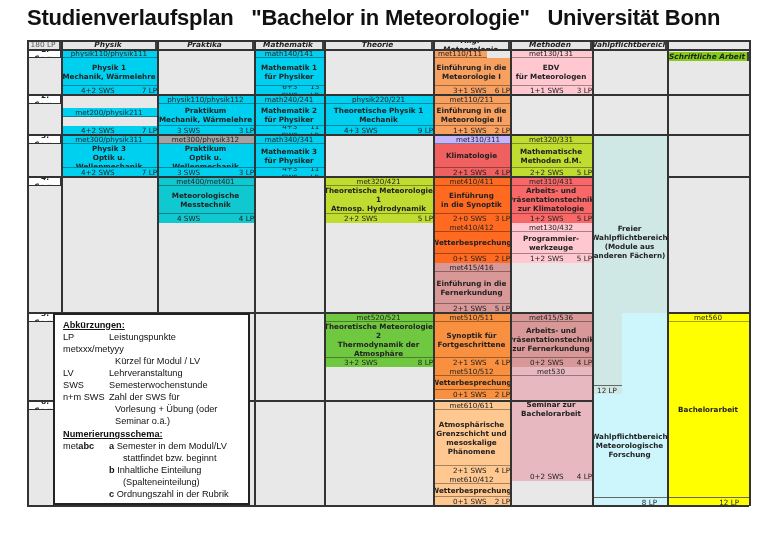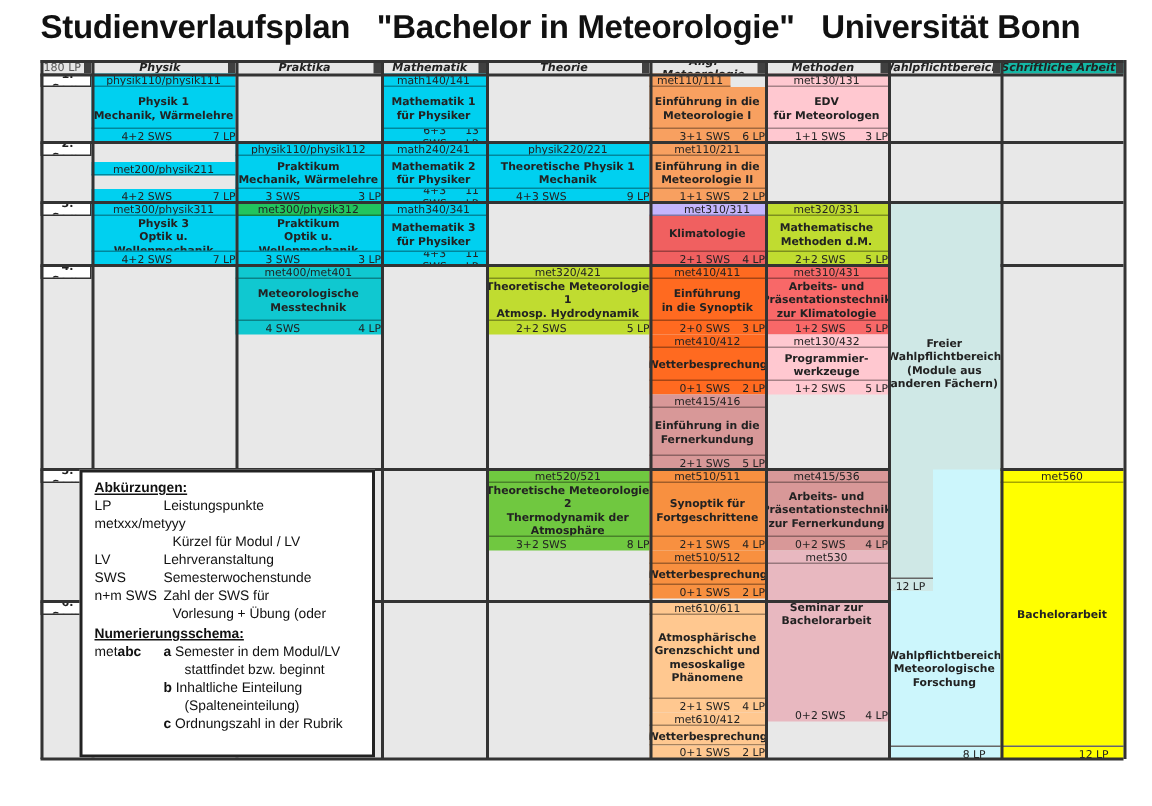--- a/index.html
+++ b/index.html
@@ -3,21 +3,21 @@
 <meta charset="utf-8">
 <style>
   html, body { margin:0; padding:0; }
   body { width:768px; height:537px; background:#ffffff; position:relative; overflow:hidden;
          font-family:"DejaVu Sans", sans-serif; }
   .title { position:absolute; left:27px; top:5px; font-family:"Liberation Sans", sans-serif;
            font-weight:bold; font-size:22px; color:#111; white-space:pre; letter-spacing:-0.2px; }
   .grid { position:absolute; left:27px; top:40px; width:722px; height:466px; background:#e8e8e8; }
   .cell { position:absolute; box-sizing:border-box; display:flex; align-items:center; justify-content:center;
           text-align:center; font-size:7.2px; line-height:9px; color:#222; overflow:hidden; }
-  .hdr { background:#e6e6e6; font-weight:bold; font-style:italic; font-size:7.4px; border-right:5px solid #404040; }
+  .hdr { background:#e6e6e6; font-weight:bold; font-style:italic; font-size:7.4px; border-right:2px solid #404040; }
   .sem { background:#fff; font-weight:bold; font-size:7.4px; border:1px solid #333; justify-content:flex-start; padding-left:2px; }
   .code { border-bottom:1px solid rgba(0,0,0,0.35); }
   .name { font-weight:bold; border-bottom:1px solid rgba(0,0,0,0.35); }
   .sws { justify-content:space-between; padding:0 0 0 20px; }
   .vline { position:absolute; width:1.5px; background:#333; }
   .hline { position:absolute; height:1.5px; background:#333; }
   .legend { position:absolute; left:53px; top:313px; width:197px; height:192px; background:#fff;
             border:2px solid #222; box-sizing:border-box; font-family:"Liberation Sans", sans-serif;
             font-size:9.2px; line-height:12px; color:#111; padding:4px 0 0 8px; }
   .legend .lt { font-weight:bold; text-decoration:underline; }
@@ -31,21 +31,21 @@
 
 <div class="grid" id="grid">
     <div class="cell hdr" style="left: 0px; top: 0px; width: 34px; height: 9px; background: rgb(230, 230, 230); font-weight: normal; font-style: normal; color: rgb(85, 85, 85);">180 LP</div>
     <div class="cell hdr" style="left: 34px; top: 0px; width: 96px; height: 9px; background: rgb(230, 230, 230);">Physik</div>
     <div class="cell hdr" style="left: 130px; top: 0px; width: 97px; height: 9px; background: rgb(230, 230, 230);">Praktika</div>
     <div class="cell hdr" style="left: 227px; top: 0px; width: 70px; height: 9px; background: rgb(230, 230, 230);">Mathematik</div>
     <div class="cell hdr" style="left: 297px; top: 0px; width: 109px; height: 9px; background: rgb(230, 230, 230);">Theorie</div>
     <div class="cell hdr" style="left: 406px; top: 0px; width: 77px; height: 9px; background: rgb(230, 230, 230);">Allg. Meteorologie</div>
     <div class="cell hdr" style="left: 483px; top: 0px; width: 82px; height: 9px; background: rgb(230, 230, 230);">Methoden</div>
     <div class="cell hdr" style="left: 565px; top: 0px; width: 75px; height: 9px; background: rgb(230, 230, 230);">Wahlpflichtbereich</div>
-    <div class="cell hdr" style="left: 640px; top: 0px; width: 82px; height: 9px; background: #14b8a6;">Schriftliche Arbeit</div>
+    <div class="cell hdr" style="left: 640px; top: 12px; width: 82px; height: 9px; background: #84cc16;">Schriftliche Arbeit</div>
     <div class="cell sem" style="left: 0px; top: 9px; width: 34px; height: 9px; background: rgb(255, 255, 255);">1. Sem.</div>
     <div class="cell sem" style="left: 0px; top: 55px; width: 34px; height: 9px; background: rgb(255, 255, 255);">2. Sem.</div>
     <div class="cell sem" style="left: 0px; top: 95px; width: 34px; height: 9px; background: rgb(255, 255, 255);">3. Sem.</div>
     <div class="cell sem" style="left: 0px; top: 137px; width: 34px; height: 9px; background: rgb(255, 255, 255);">4. Sem.</div>
     <div class="cell sem" style="left: 0px; top: 273px; width: 34px; height: 9px; background: rgb(255, 255, 255);">5. Sem.</div>
     <div class="cell sem" style="left: 0px; top: 361px; width: 34px; height: 9px; background: rgb(255, 255, 255);">6. Sem.</div>
     <div class="cell code" style="left: 34px; top: 9px; width: 96px; height: 9px; background: rgb(0, 208, 240); font-weight: normal;">physik110/physik111</div>
     <div class="cell name" style="left: 34px; top: 18px; width: 96px; height: 28px; background: rgb(0, 208, 240); flex-flow: wrap;">Physik 1<br>Mechanik, Wärmelehre</div>
     <div class="cell sws" style="left: 34px; top: 46px; width: 96px; height: 9px; background: rgb(0, 208, 240);">
       <span>4+2 SWS</span>
@@ -97,21 +97,21 @@
     <div class="cell sws" style="left: 406px; top: 86px; width: 77px; height: 9px; background: rgb(248, 160, 96);">
       <span>1+1 SWS</span>
       <span>2 LP</span>
     </div>
     <div class="cell code" style="left: 34px; top: 95px; width: 96px; height: 9px; background: rgb(0, 208, 240); font-weight: normal;">met300/physik311</div>
     <div class="cell name" style="left: 34px; top: 104px; width: 96px; height: 24px; background: rgb(0, 208, 240); flex-flow: wrap;">Physik 3<br>Optik u. Wellenmechanik</div>
     <div class="cell sws" style="left: 34px; top: 128px; width: 96px; height: 9px; background: rgb(0, 208, 240);">
       <span>4+2 SWS</span>
       <span>7 LP</span>
     </div>
-    <div class="cell code" style="left: 130px; top: 95px; width: 97px; height: 9px; background: #22c55e; font-weight: normal;">met300/physik312</div>
+    <div class="cell code" style="left: 130px; top: 95px; width: 97px; height: 9px; background: #a3a3a3; font-weight: normal;">met300/physik312</div>
     <div class="cell name" style="left: 130px; top: 104px; width: 97px; height: 24px; background: rgb(0, 208, 240); flex-flow: wrap;">Praktikum<br>Optik u. Wellenmechanik</div>
     <div class="cell sws" style="left: 130px; top: 128px; width: 97px; height: 9px; background: rgb(0, 208, 240);">
       <span>3 SWS</span>
       <span>3 LP</span>
     </div>
     <div class="cell code" style="left: 227px; top: 95px; width: 70px; height: 9px; background: rgb(0, 208, 240); font-weight: normal;">math340/341</div>
     <div class="cell name" style="left: 227px; top: 104px; width: 70px; height: 24px; background: rgb(0, 208, 240); flex-flow: wrap;">Mathematik 3<br>für Physiker</div>
     <div class="cell sws" style="left: 227px; top: 128px; width: 70px; height: 9px; background: rgb(0, 208, 240);">
       <span>4+3 SWS</span>
       <span>11 LP</span>
@@ -265,20 +265,24 @@
         <div>Semesterwochenstunde</div>
       </div>
       <div class="row">
         <div class="k" style="width: 46px;">n+m SWS</div>
         <div>Zahl der SWS für</div>
       </div>
       <div class="row">
         <div class="k" style="width: 46px;"></div>
         <div style="padding-left: 6px;">Vorlesung + Übung (oder</div>
       </div>
+      <div class="row">
+        <div class="k" style="width: 46px;"></div>
+        <div style="padding-left: 6px;">Seminar o.ä.)</div>
+      </div>
     </div>
   <div class="lt" style="margin-top:1px">Numerierungsschema:</div>
   <div class="row">
     <div style="width:46px"><span>met</span><b>abc</b></div>
     <div id="num">
         <div><b>a  </b> Semester in dem Modul/LV</div>
         <div style="padding-left: 14px;">stattfindet bzw. beginnt</div>
         <div><b>b  </b> Inhaltliche Einteilung</div>
         <div style="padding-left: 14px;">(Spalteneinteilung)</div>
         <div><b>c  </b> Ordnungszahl in der Rubrik</div>

